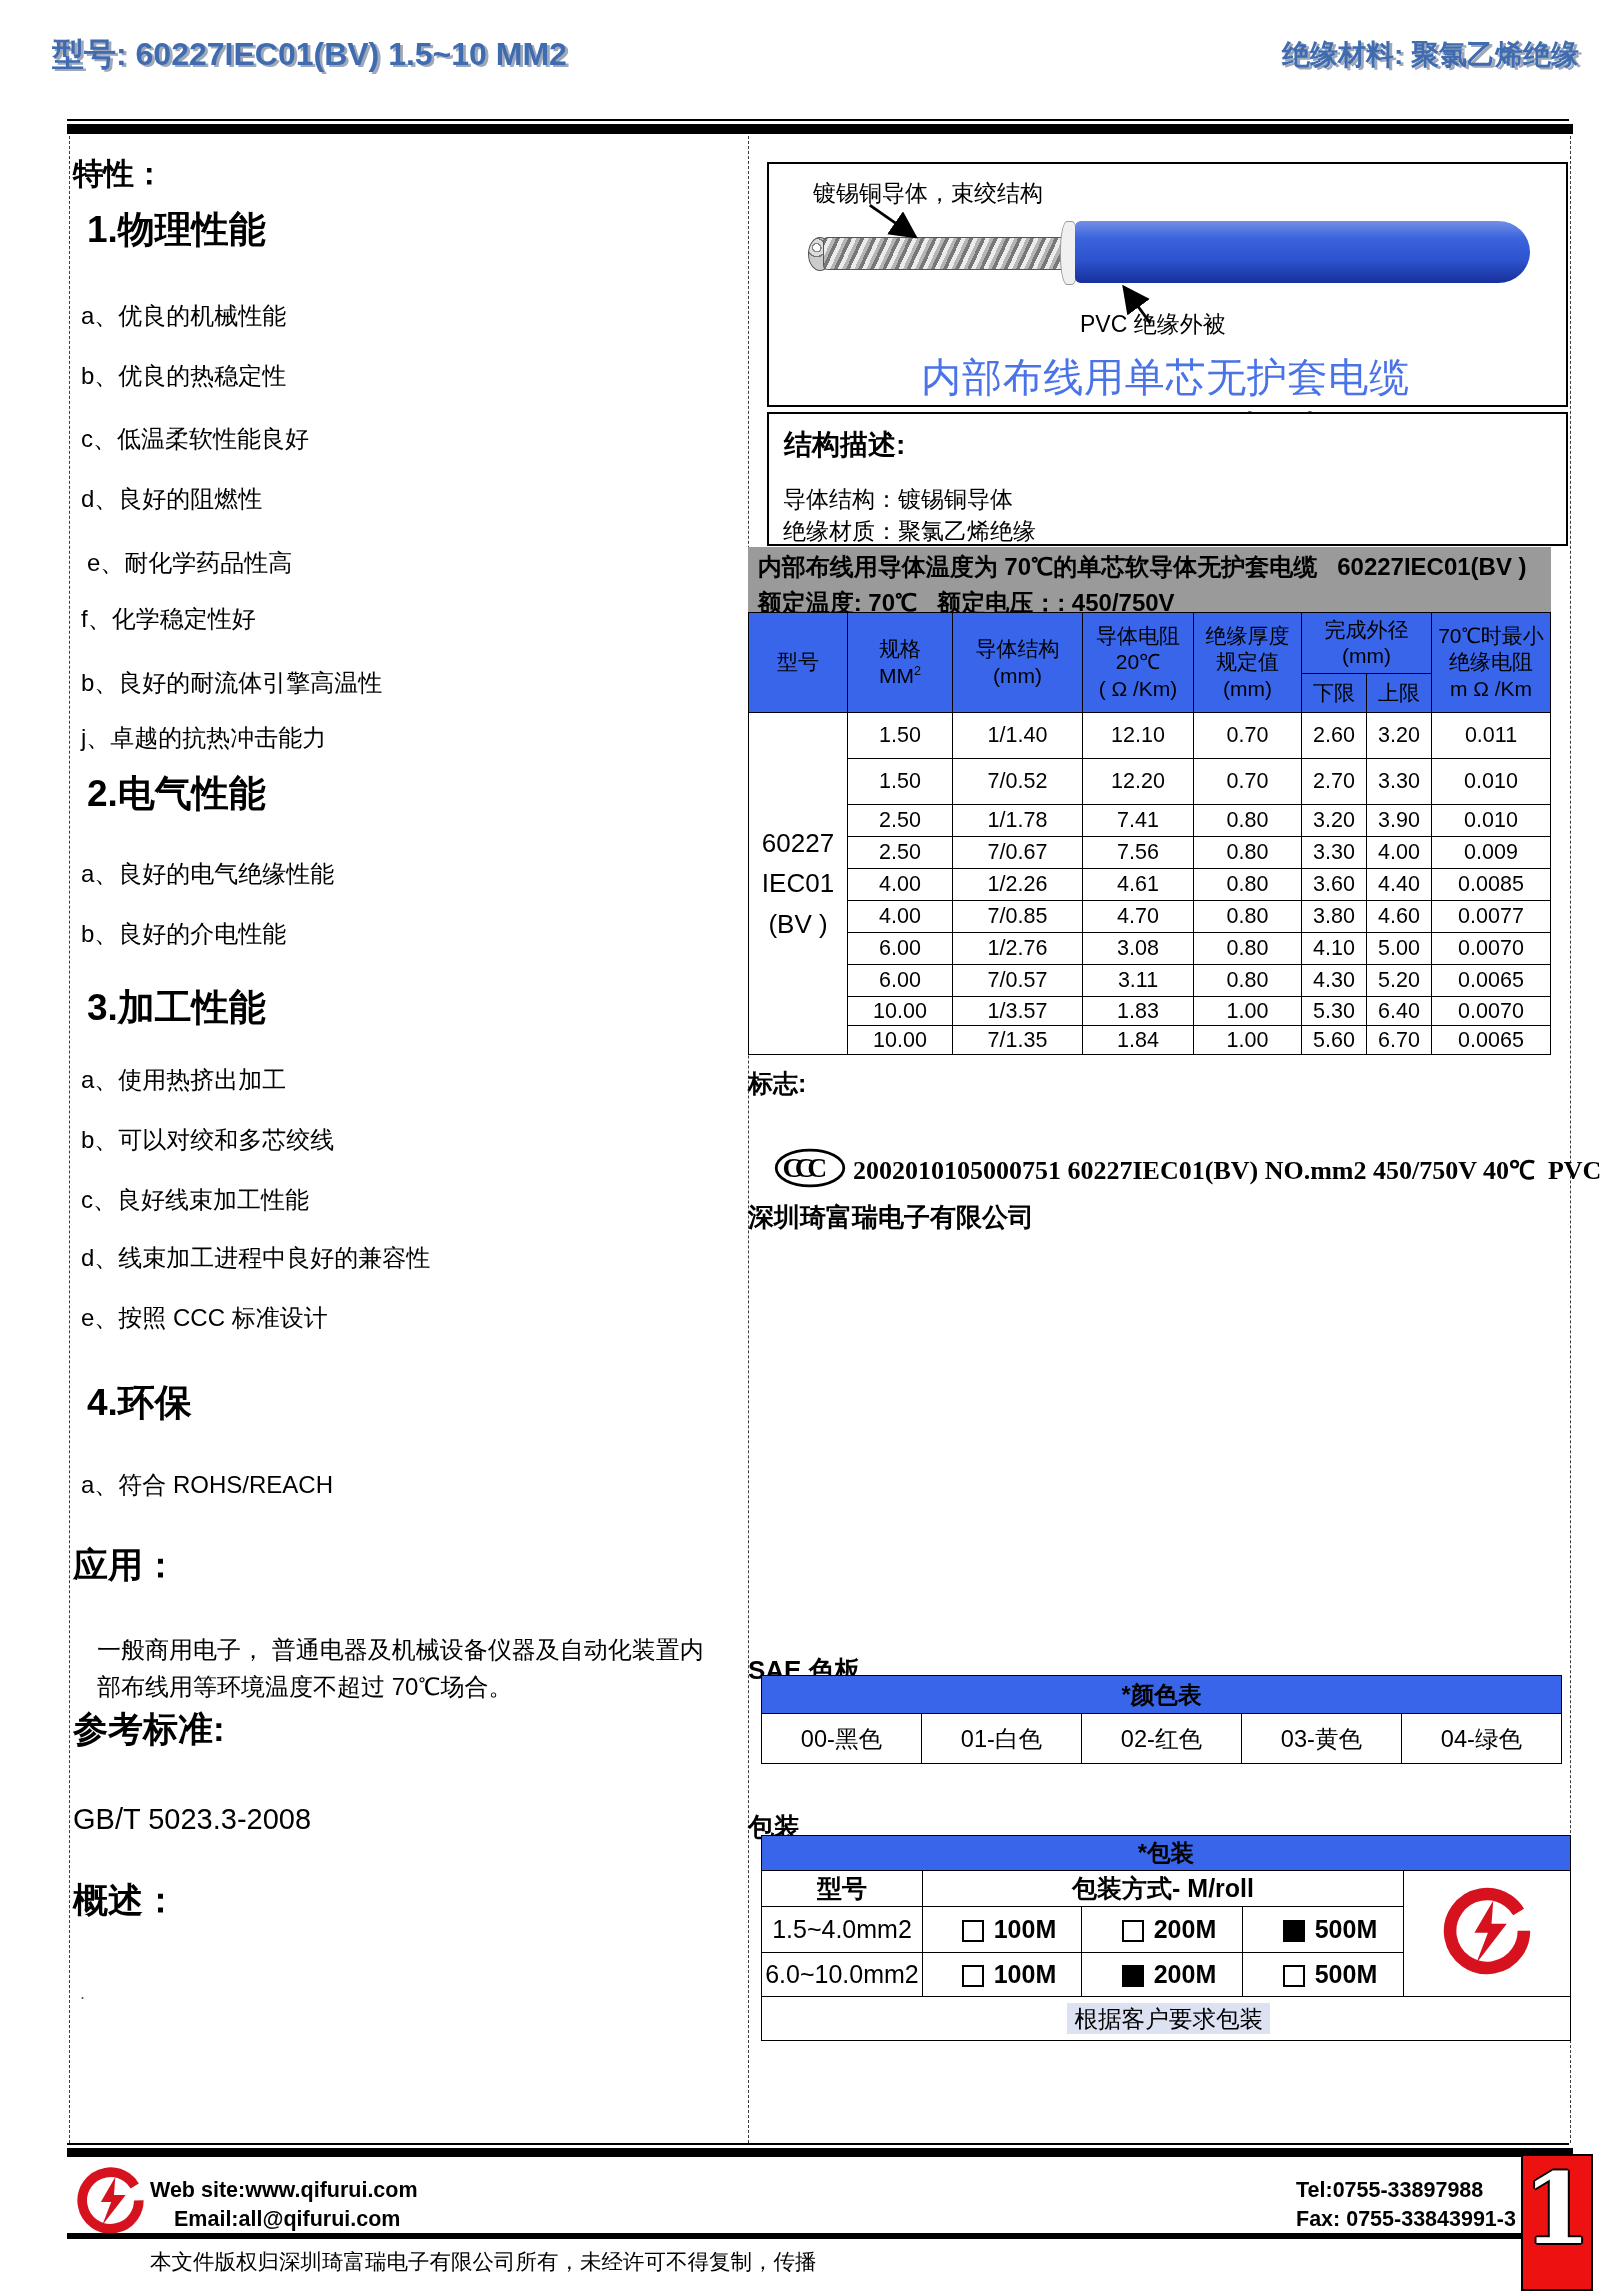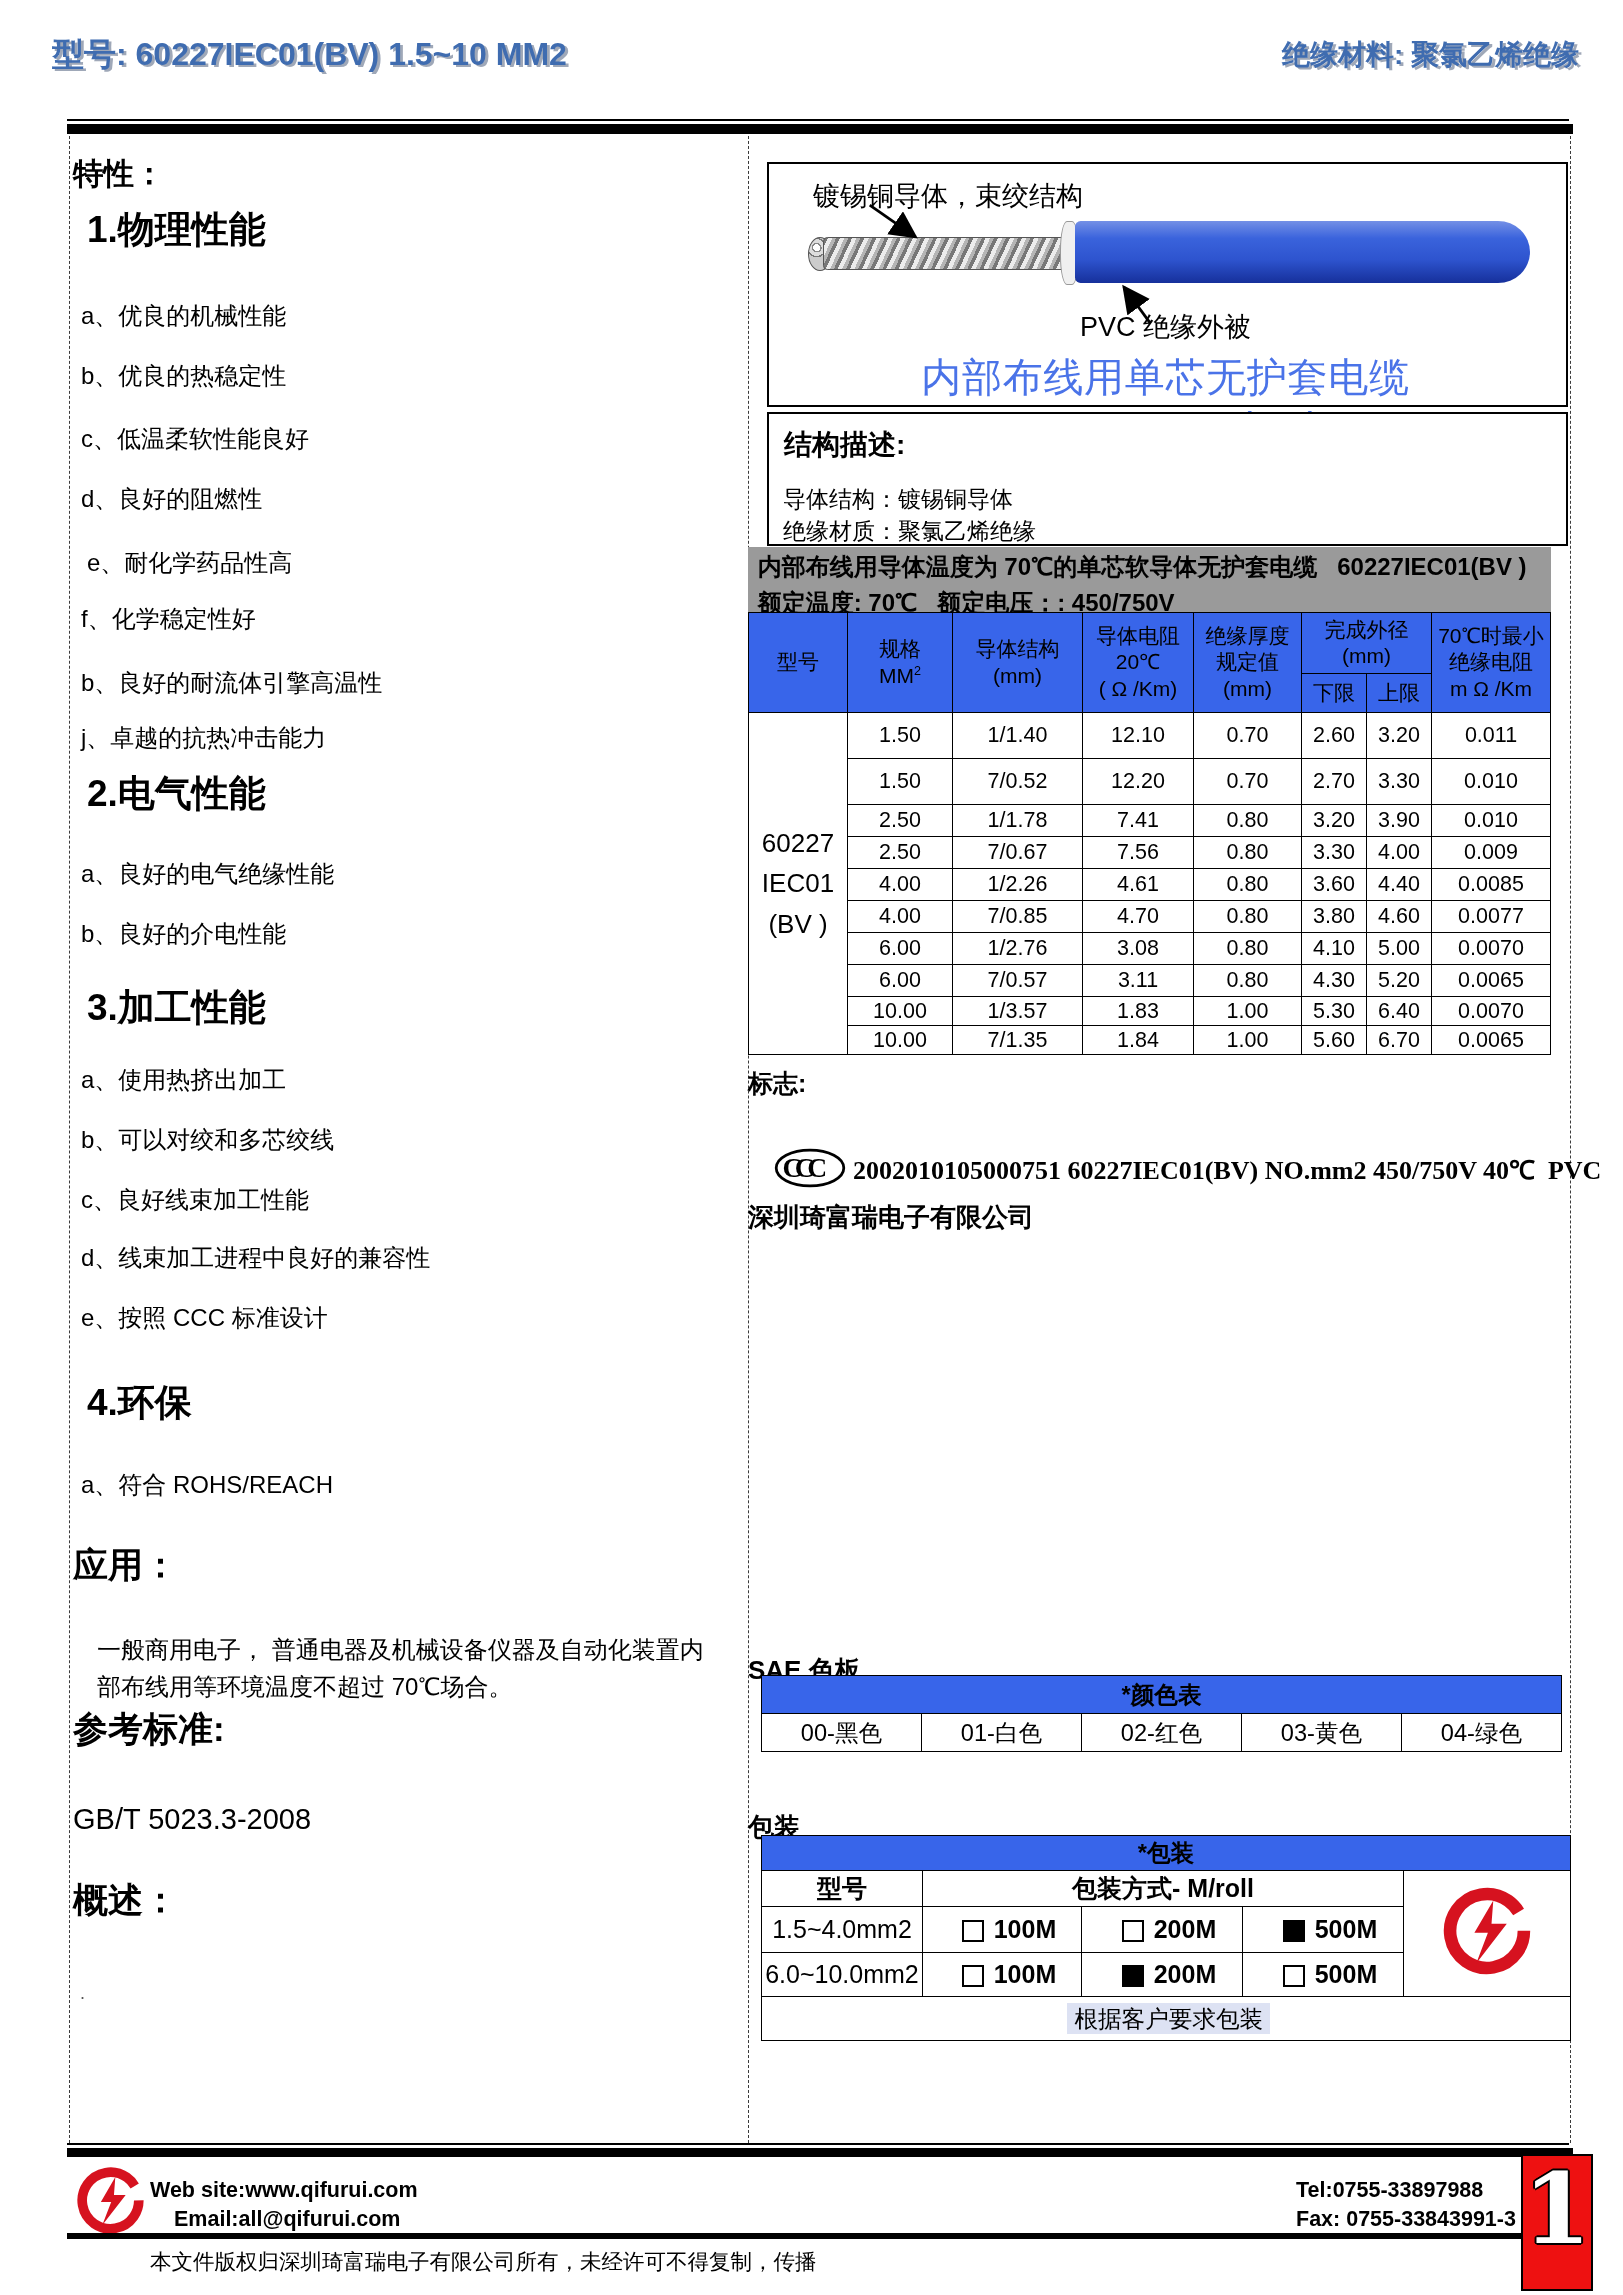--- a/index.html
+++ b/index.html
@@ -16,21 +16,21 @@
   .secTitle{font-weight:bold;font-size:30.5px;}
   .secHead{font-weight:bold;font-size:37px;}
   .item{font-size:24px;}
   .bigHead{font-weight:bold;font-size:35px;}
   .para{font-size:24px;line-height:1.55;}
   
   .box{border:2.1px solid #000;background:#fff;}
   .cableTitle{font-size:40px;color:#4a73e8;text-align:center;letter-spacing:0.7px;}
   .structHead{font-weight:bold;font-size:28px;}
   .structLine{font-size:23px;}
-  .lbl{font-size:27px;}
+  .lbl{font-size:23px;}
   
   .conductor{background:repeating-linear-gradient(115deg,#777 0 3.5px,#ececec 3.5px 7.6px,#b5b5b5 7.6px 11px);
              border:1.4px solid #555;border-radius:4.2px;}
   .tip{background:radial-gradient(circle at 35% 30%,#fff 0 3.5px,#888 3.5px 4.9px,#ddd 4.9px 8.3px,#777 8.3px 9.7px,#ccc 9.7px 100%);
        border:1.4px solid #555;border-radius:50%;}
   .collar{background:#f0f0f0;border:1.4px solid #999;border-radius:7px/45%;}
   .cableBody{background:linear-gradient(180deg,#7490e6 0%,#3a63dc 28%,#2e54cf 62%,#16309b 100%);
              border-radius:5.6px 32px 32px 5.6px / 5.6px 50% 50% 5.6px;}
   
   .banner{background:#9a9a9a;}
@@ -309,21 +309,21 @@
         <col style="width:160px">
         <col style="width:160px">
         <col style="width:160px">
         <col style="width:160px">
         <col style="width:160px">
       </colgroup>
     <tbody>
         <tr style="height:38px;">
           <th class="blueBar" colspan="5">*颜色表</th>
         </tr>
-    <tr style="height:38px;">
+    <tr style="height:50px;">
       <td>00-黑色</td>
           <td>01-白色</td>
           <td>02-红色</td>
           <td>03-黄色</td>
           <td>04-绿色</td>
     </tr>
   </tbody>
     </table>
 
   <div class="abs markHead" style="left:748px;top:1810px;font-size:26px;">包装</div>

